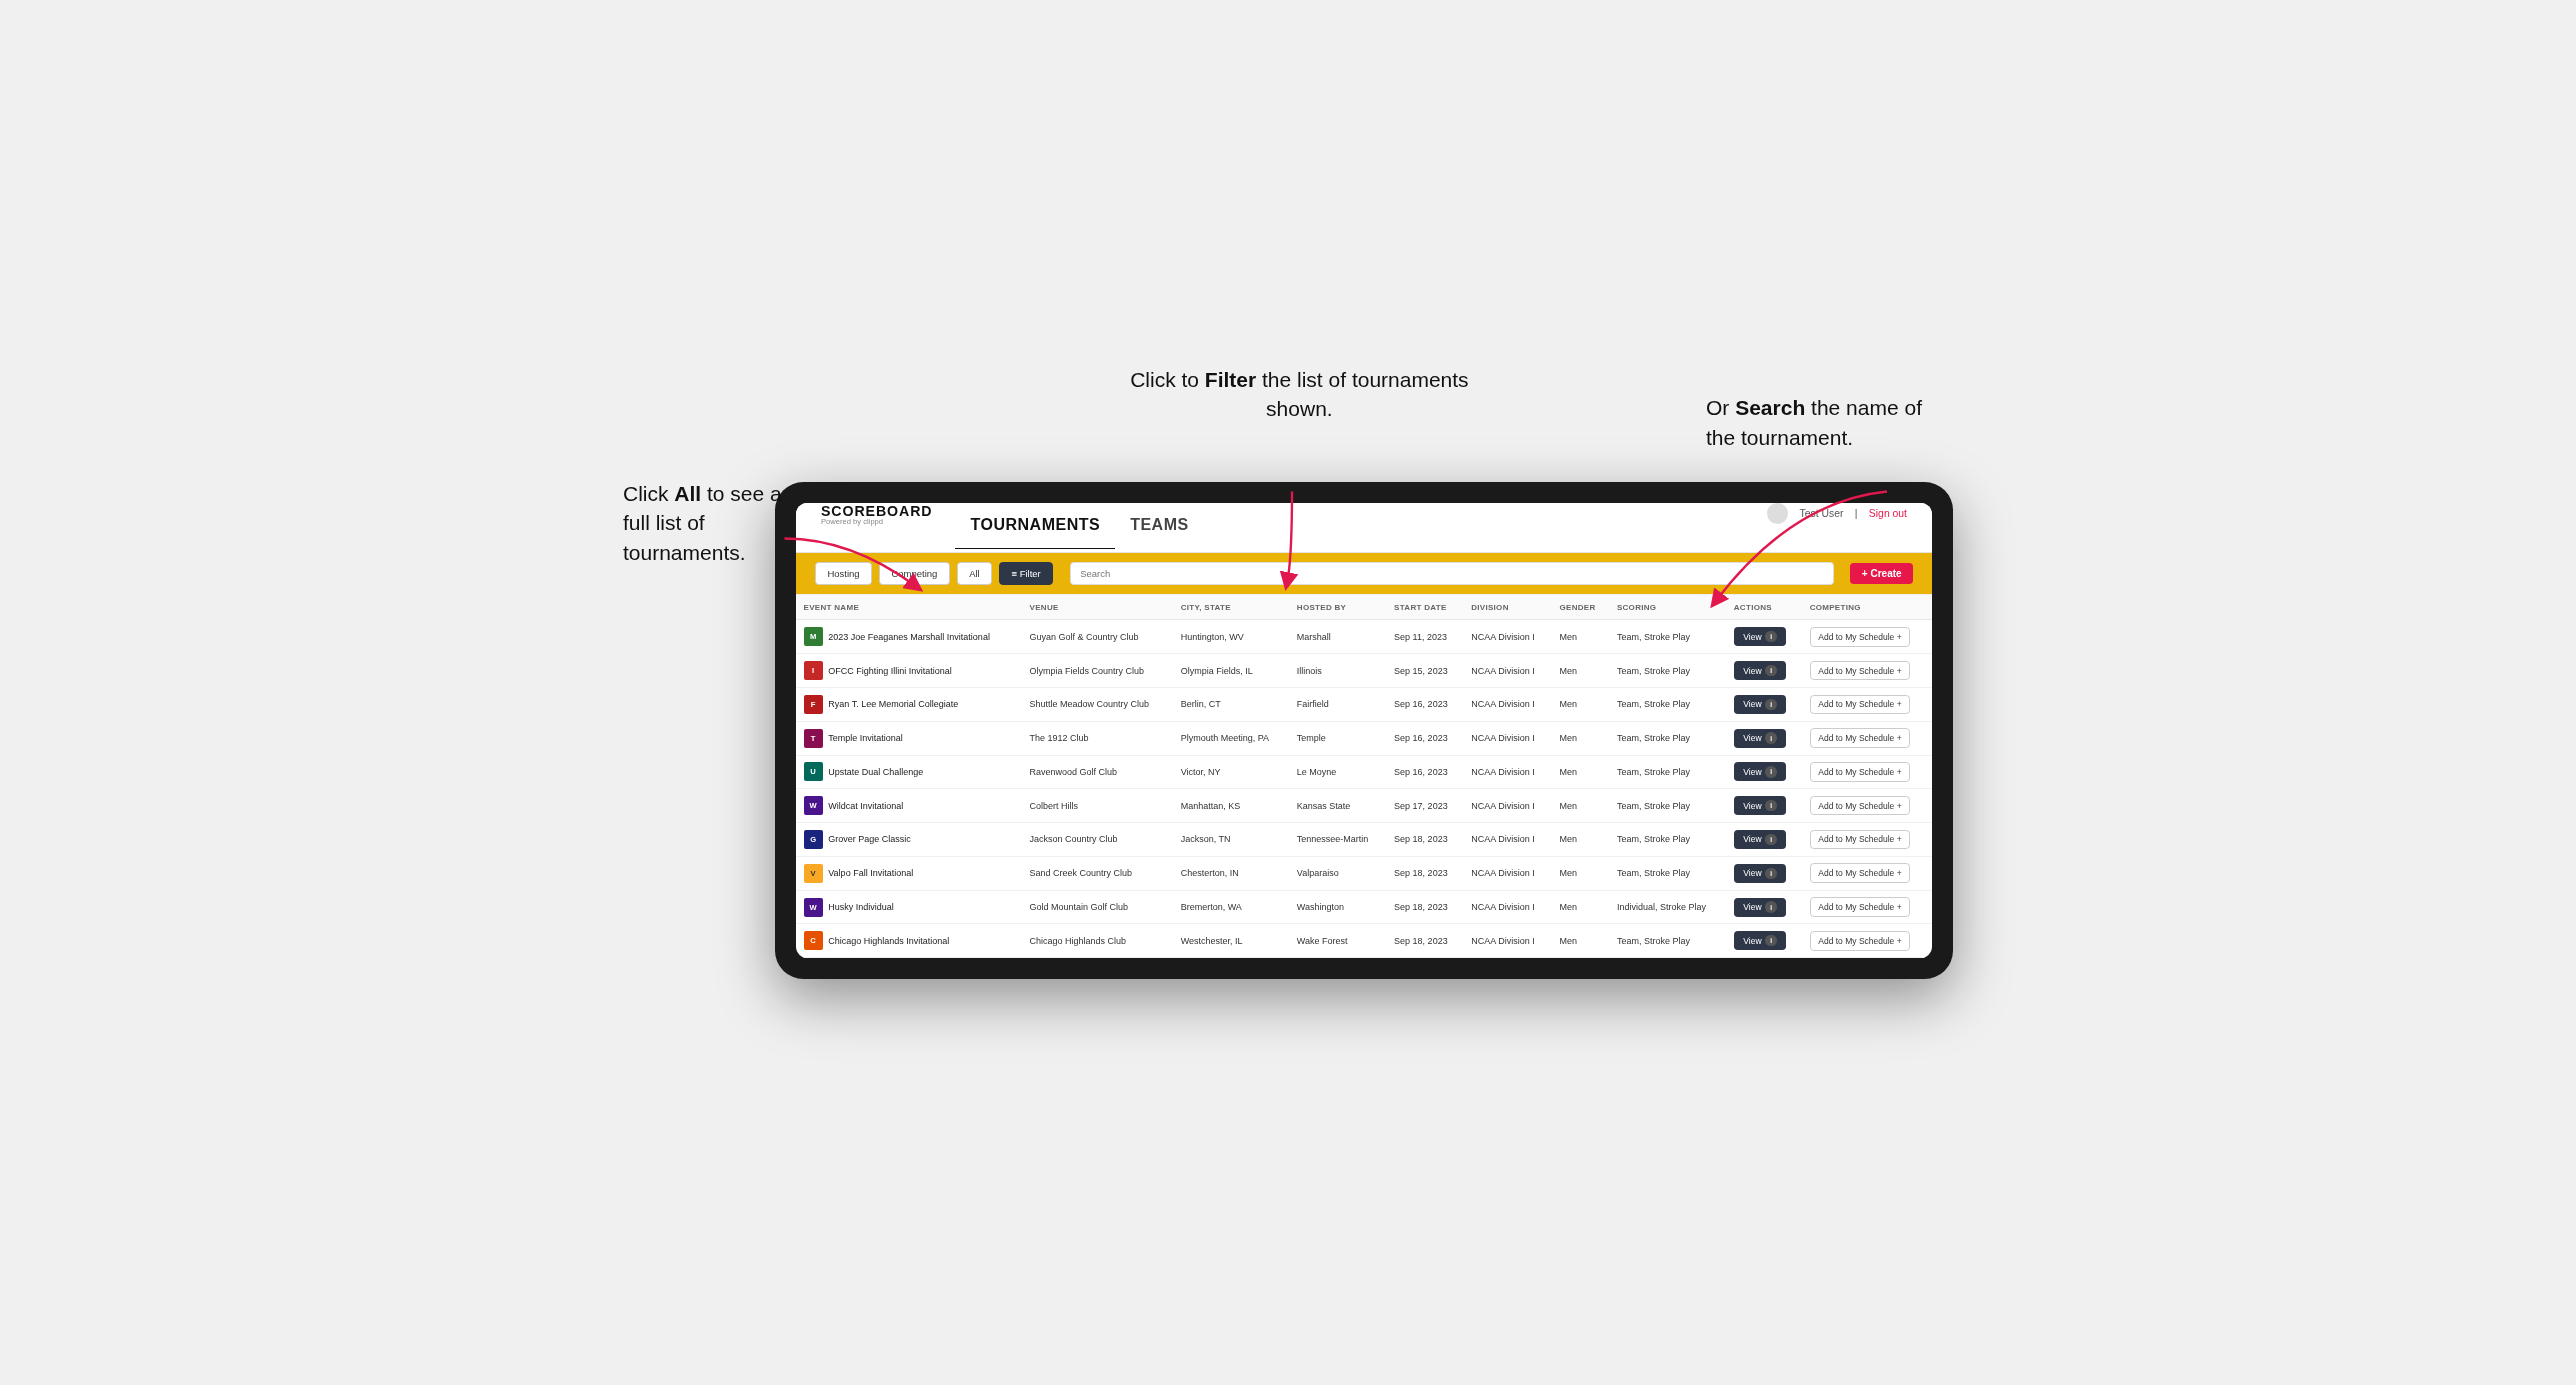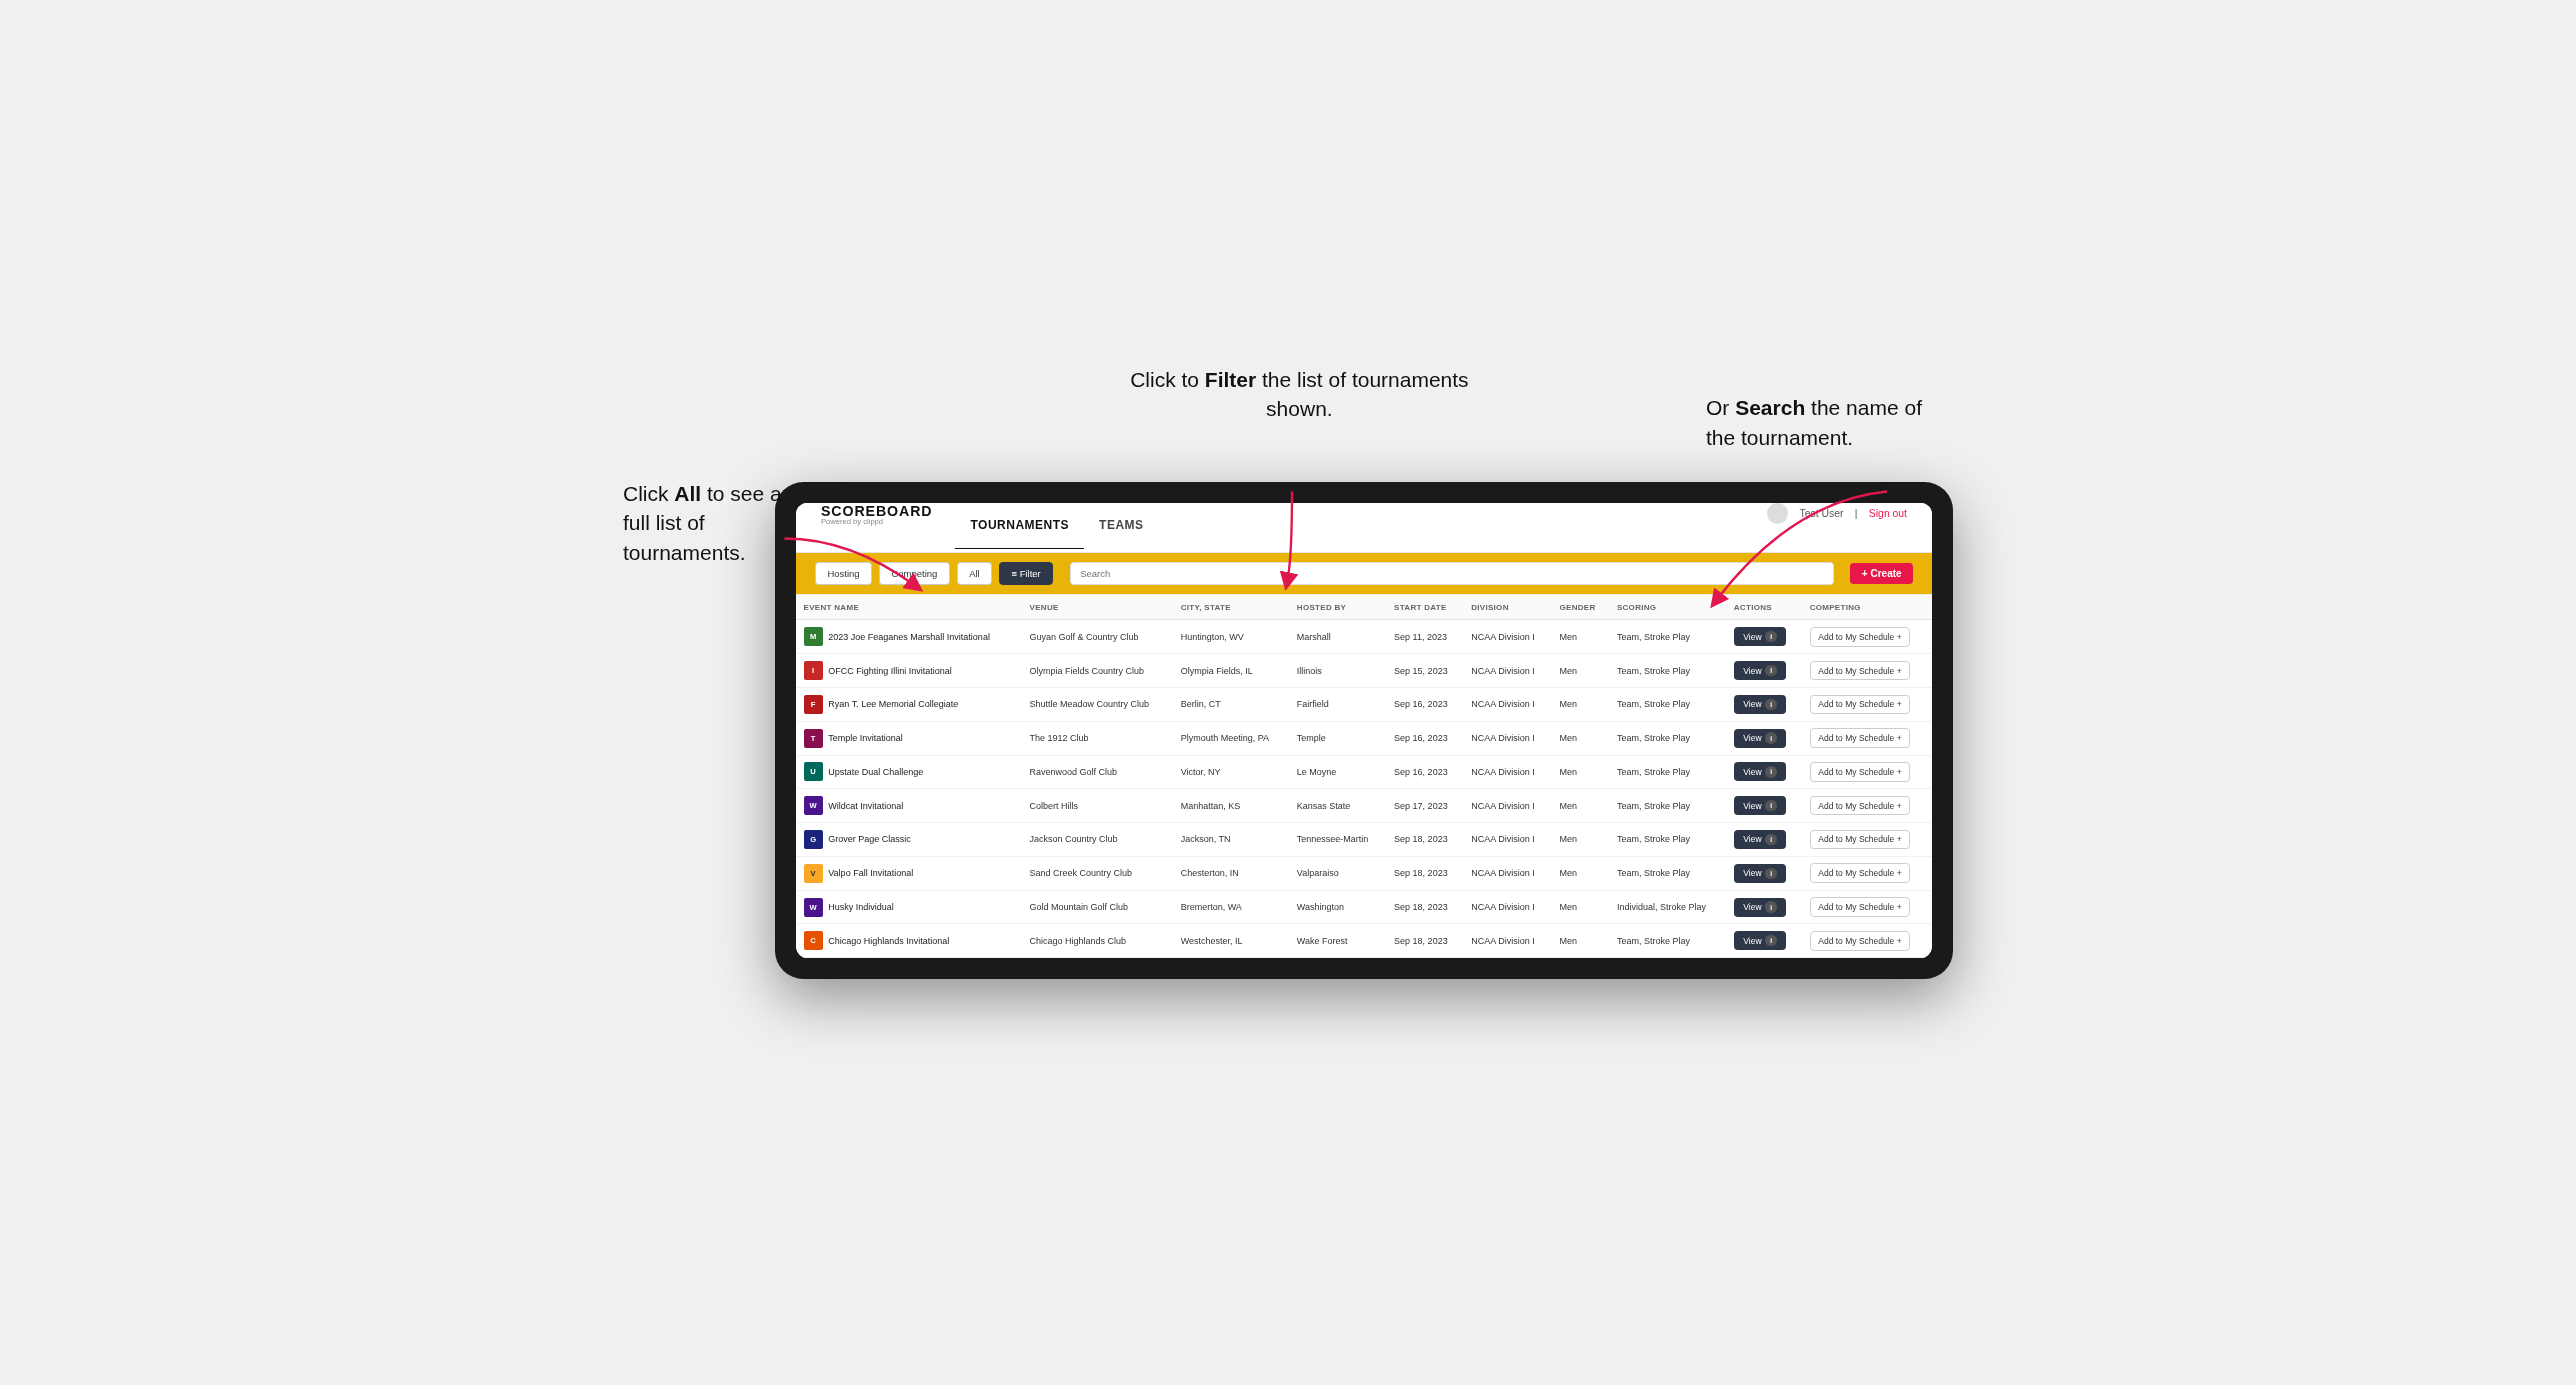--- a/index.html
+++ b/index.html
@@ -100,21 +100,21 @@
     .nav-tabs {
       display: flex;
       gap: 0;
     }
 
     .nav-tab {
       padding: 0 15px;
       height: 46px;
       display: flex;
       align-items: center;
-      font-size: 12px;
+      font-size: 16px;
       font-weight: 600;
       letter-spacing: 0.5px;
       color: #444;
       cursor: pointer;
       border-bottom: 1.9px solid transparent;
     }
 
     .nav-tab.active {
       color: #111;
       border-bottom: 1.9px solid #111;

